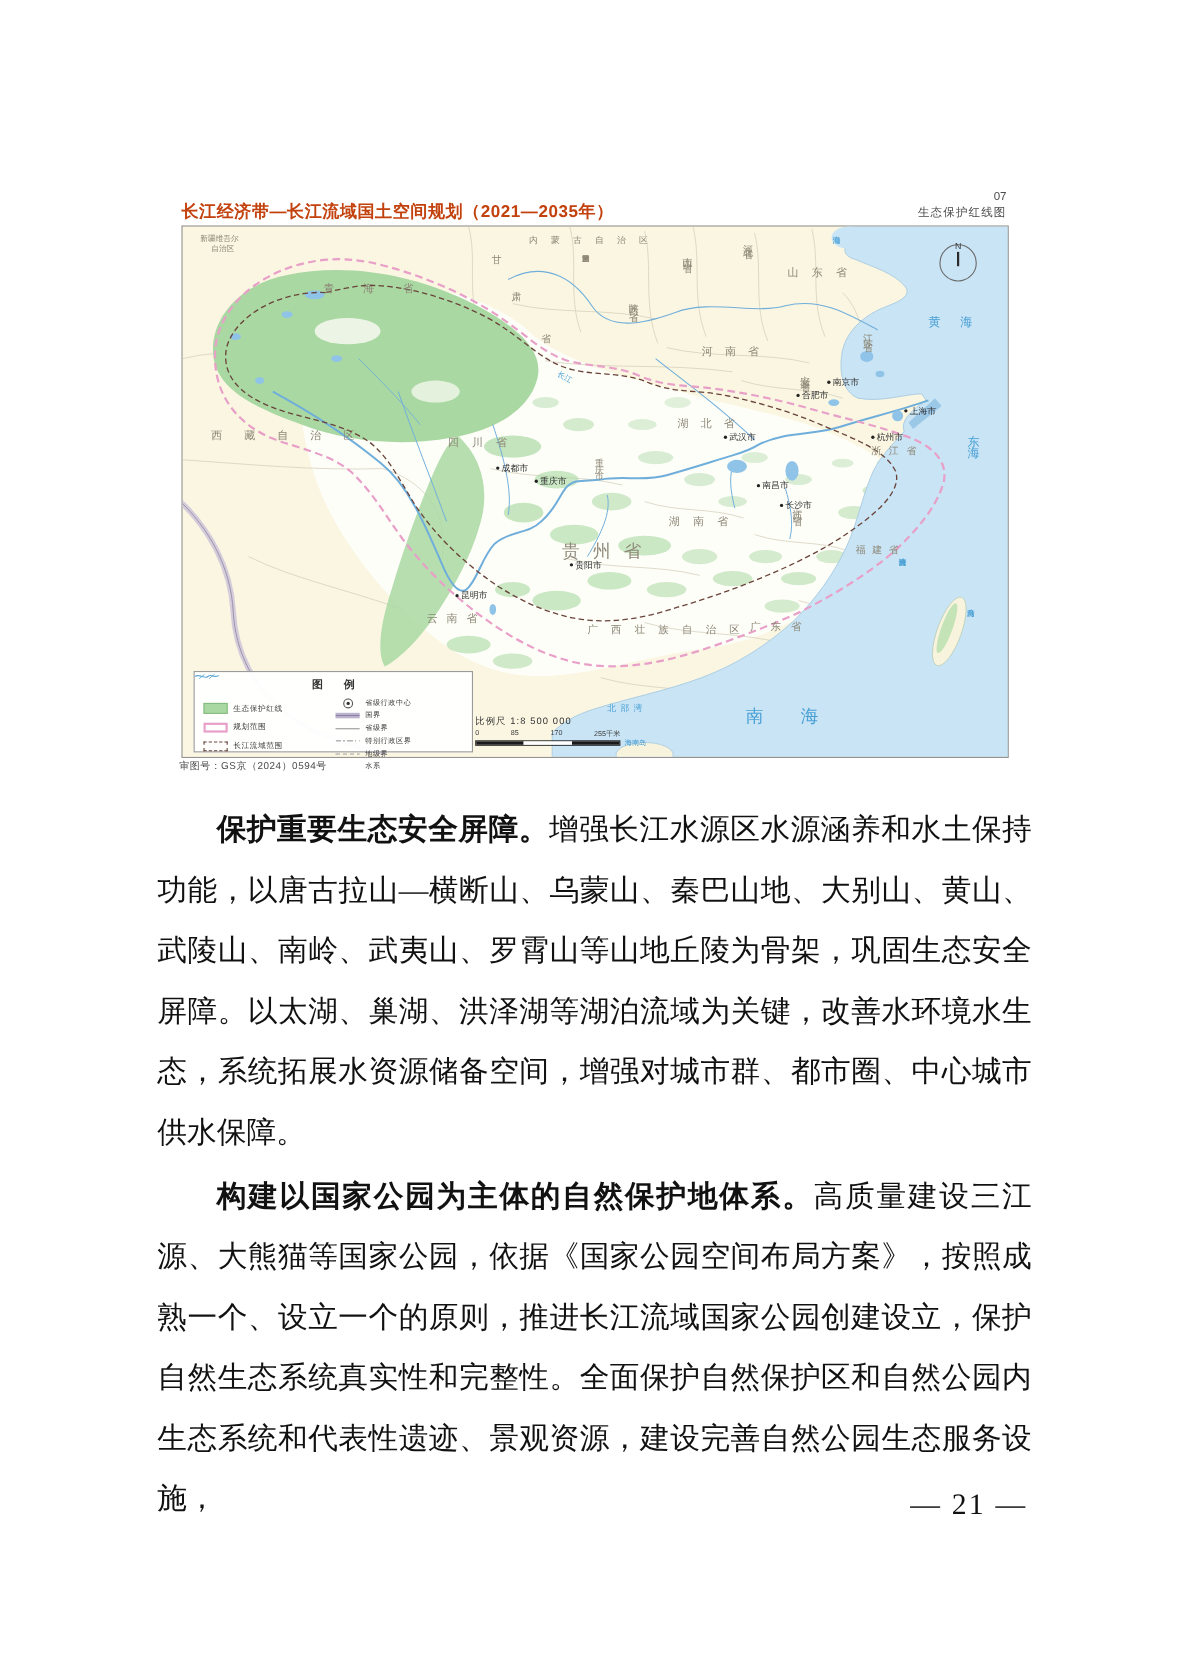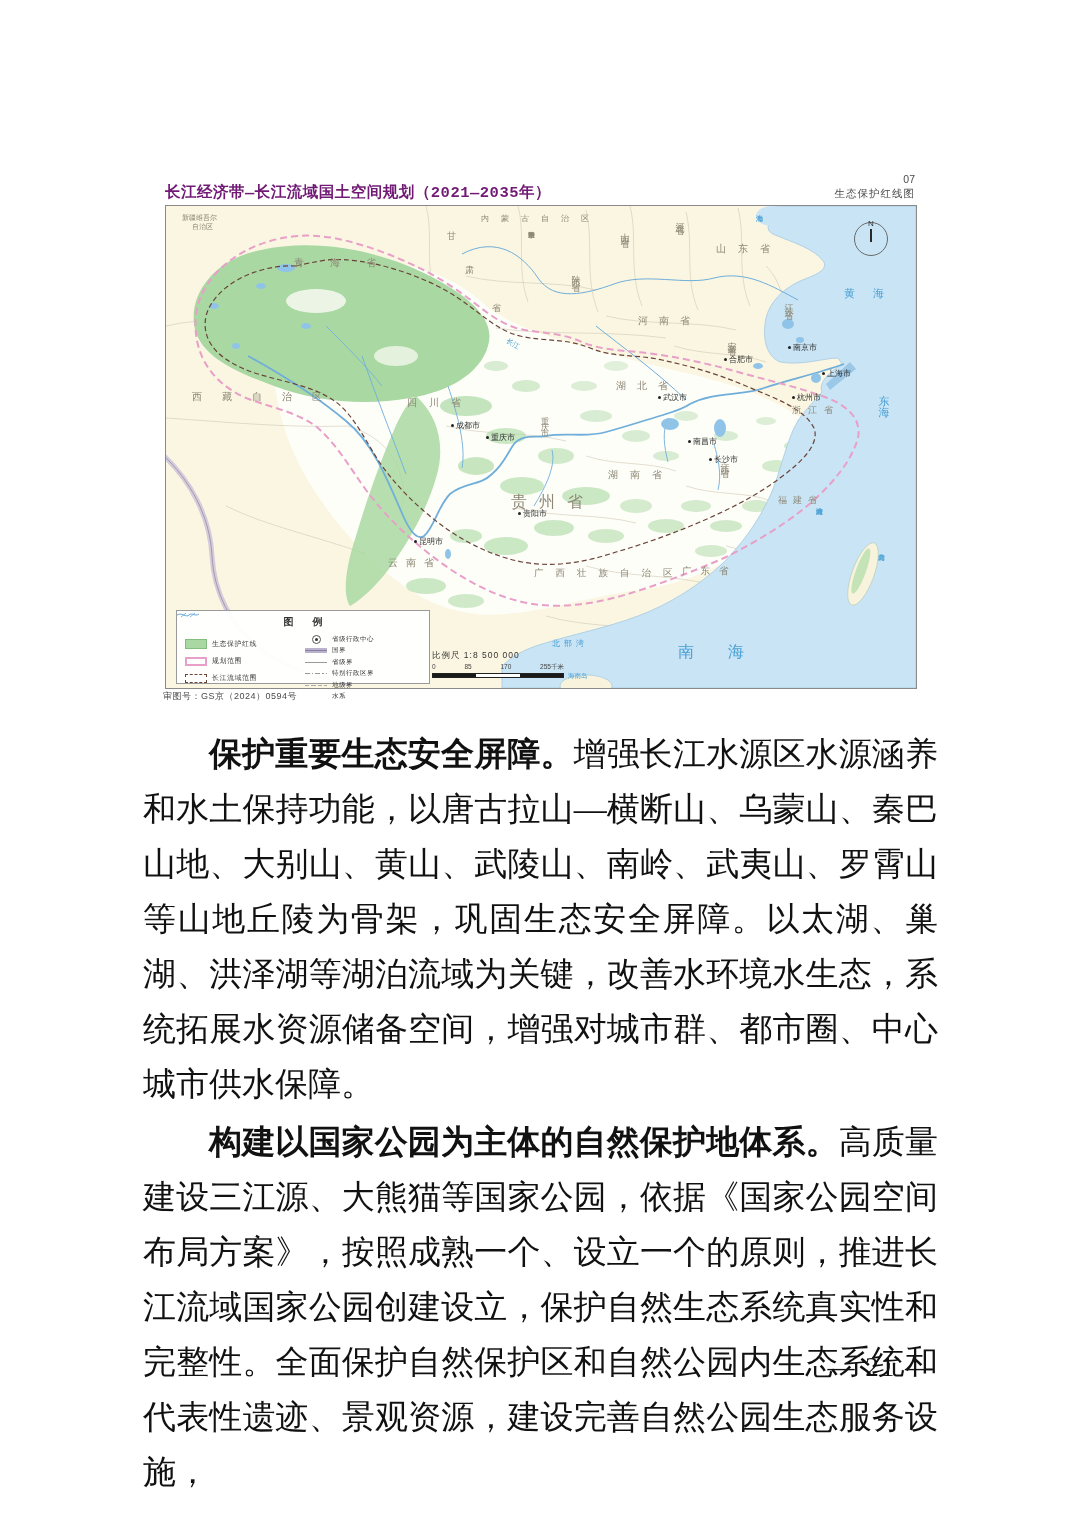--- a/index.html
+++ b/index.html
@@ -1,19 +1,19 @@
 <!DOCTYPE html>
 <html><head>
 <meta charset="utf-8">
 <style>
   html,body{margin:0;padding:0;background:#e8e8e8;}
   .page{position:relative;width:1080px;height:1527px;background:#ffffff;margin:0 auto;overflow:hidden;
         font-family:"Liberation Sans",sans-serif;}
   
-  .doc-title{position:absolute;left:165px;top:182px;font-size:15.5px;font-weight:bold;color:#701a75;letter-spacing:.5px;font-family:Liberation Mono, monospace;}
+  .doc-title{position:absolute;left:165px;top:182px;font-size:15.5px;font-weight:bold;color:#c2410c;letter-spacing:.5px;}
   .fig-head{position:absolute;right:165px;top:172px;text-align:right;color:#4a4a4a;line-height:1.35;}
   .fig-num{font-size:10.5px;}
   .fig-title{font-size:10.5px;letter-spacing:1px;}
   
   .map-frame{position:absolute;left:165px;top:205px;width:750px;height:482px;border:1px solid #8a8a8a;background:#FAF6E2;}
   .map-frame svg{position:absolute;left:0;top:0;}
   #map-labels{position:absolute;left:0;top:0;width:100%;height:100%;}
   .map-label{position:absolute;font-family:"Liberation Sans",sans-serif;white-space:nowrap;line-height:1;pointer-events:none;}
   .map-label.prov{color:#8D8776;}
   .map-label.sea{color:#49A0D5;}
@@ -51,21 +51,21 @@
   .scale-label{font-size:8.5px;letter-spacing:1px;}
   .scale-ticks{display:flex;justify-content:space-between;font-size:6.5px;margin-top:1px;color:#444;}
   .scale-bar{height:3px;border:1px solid #222;display:flex;margin-top:1px;}
   .scale-bar i{flex:1;}
   .scale-bar i:nth-child(odd){background:#1a1a1a;}
   .scale-bar i:nth-child(even){background:#fff;}
   
   .approval{position:absolute;left:163px;top:690px;font-size:9px;color:#4a4a4a;letter-spacing:.5px;}
   
   .body-text{position:absolute;left:143px;top:727px;width:795px;font-family:"Liberation Serif",serif;
-             font-size:33px;line-height:55px;color:#111;text-align:justify;}
+             font-size:27px;line-height:55px;color:#111;text-align:justify;}
   .body-text p{margin:0;text-indent:2em;}
   .body-text p + p{margin-top:3px;}
   .body-text b{font-weight:700;}
   
   .pageno{position:absolute;top:1352px;right:146px;font-family:"Liberation Serif",serif;font-size:27px;color:#111;letter-spacing:2px;}
 </style>
 </head>
 <body>
 
 <div class="page">
@@ -238,21 +238,21 @@
         <div class="map-label sea" style="left: 402px; top: 467px; font-size: 6.5px;">海南岛</div>
         <div class="map-label sea" style="left: 340px; top: 134px; font-size: 7px; transform: rotate(30deg);">长江</div>
         <div class="map-label city" style="left: 285px; top: 216px; font-size: 8px;">成都市</div>
         <div class="map-label city" style="left: 320px; top: 228px; font-size: 8px;">重庆市</div>
         <div class="map-label city" style="left: 492px; top: 188px; font-size: 8px;">武汉市</div>
         <div class="map-label city" style="left: 495px; top: 250px; font-size: 8px; margin-left: 48px;">长沙市</div>
         <div class="map-label city" style="left: 522px; top: 232px; font-size: 8px;">南昌市</div>
         <div class="map-label city" style="left: 352px; top: 304px; font-size: 8px;">贵阳市</div>
         <div class="map-label city" style="left: 248px; top: 332px; font-size: 8px;">昆明市</div>
         <div class="map-label city" style="left: 558px; top: 150px; font-size: 8px;">合肥市</div>
-        <div class="map-label city" style="left: 586px; top: 138px; font-size: 8px; margin-left: 36px;">南京市</div>
+        <div class="map-label city" style="left: 586px; top: 138px; font-size: 8px;">南京市</div>
         <div class="map-label city" style="left: 656px; top: 164px; font-size: 8px;">上海市</div>
         <div class="map-label city" style="left: 626px; top: 188px; font-size: 8px;">杭州市</div>
       </div>
 
     <div class="compass">
       <span class="compass-n">N</span>
       <span class="compass-needle"></span>
     </div>
 
     <div class="legend">

